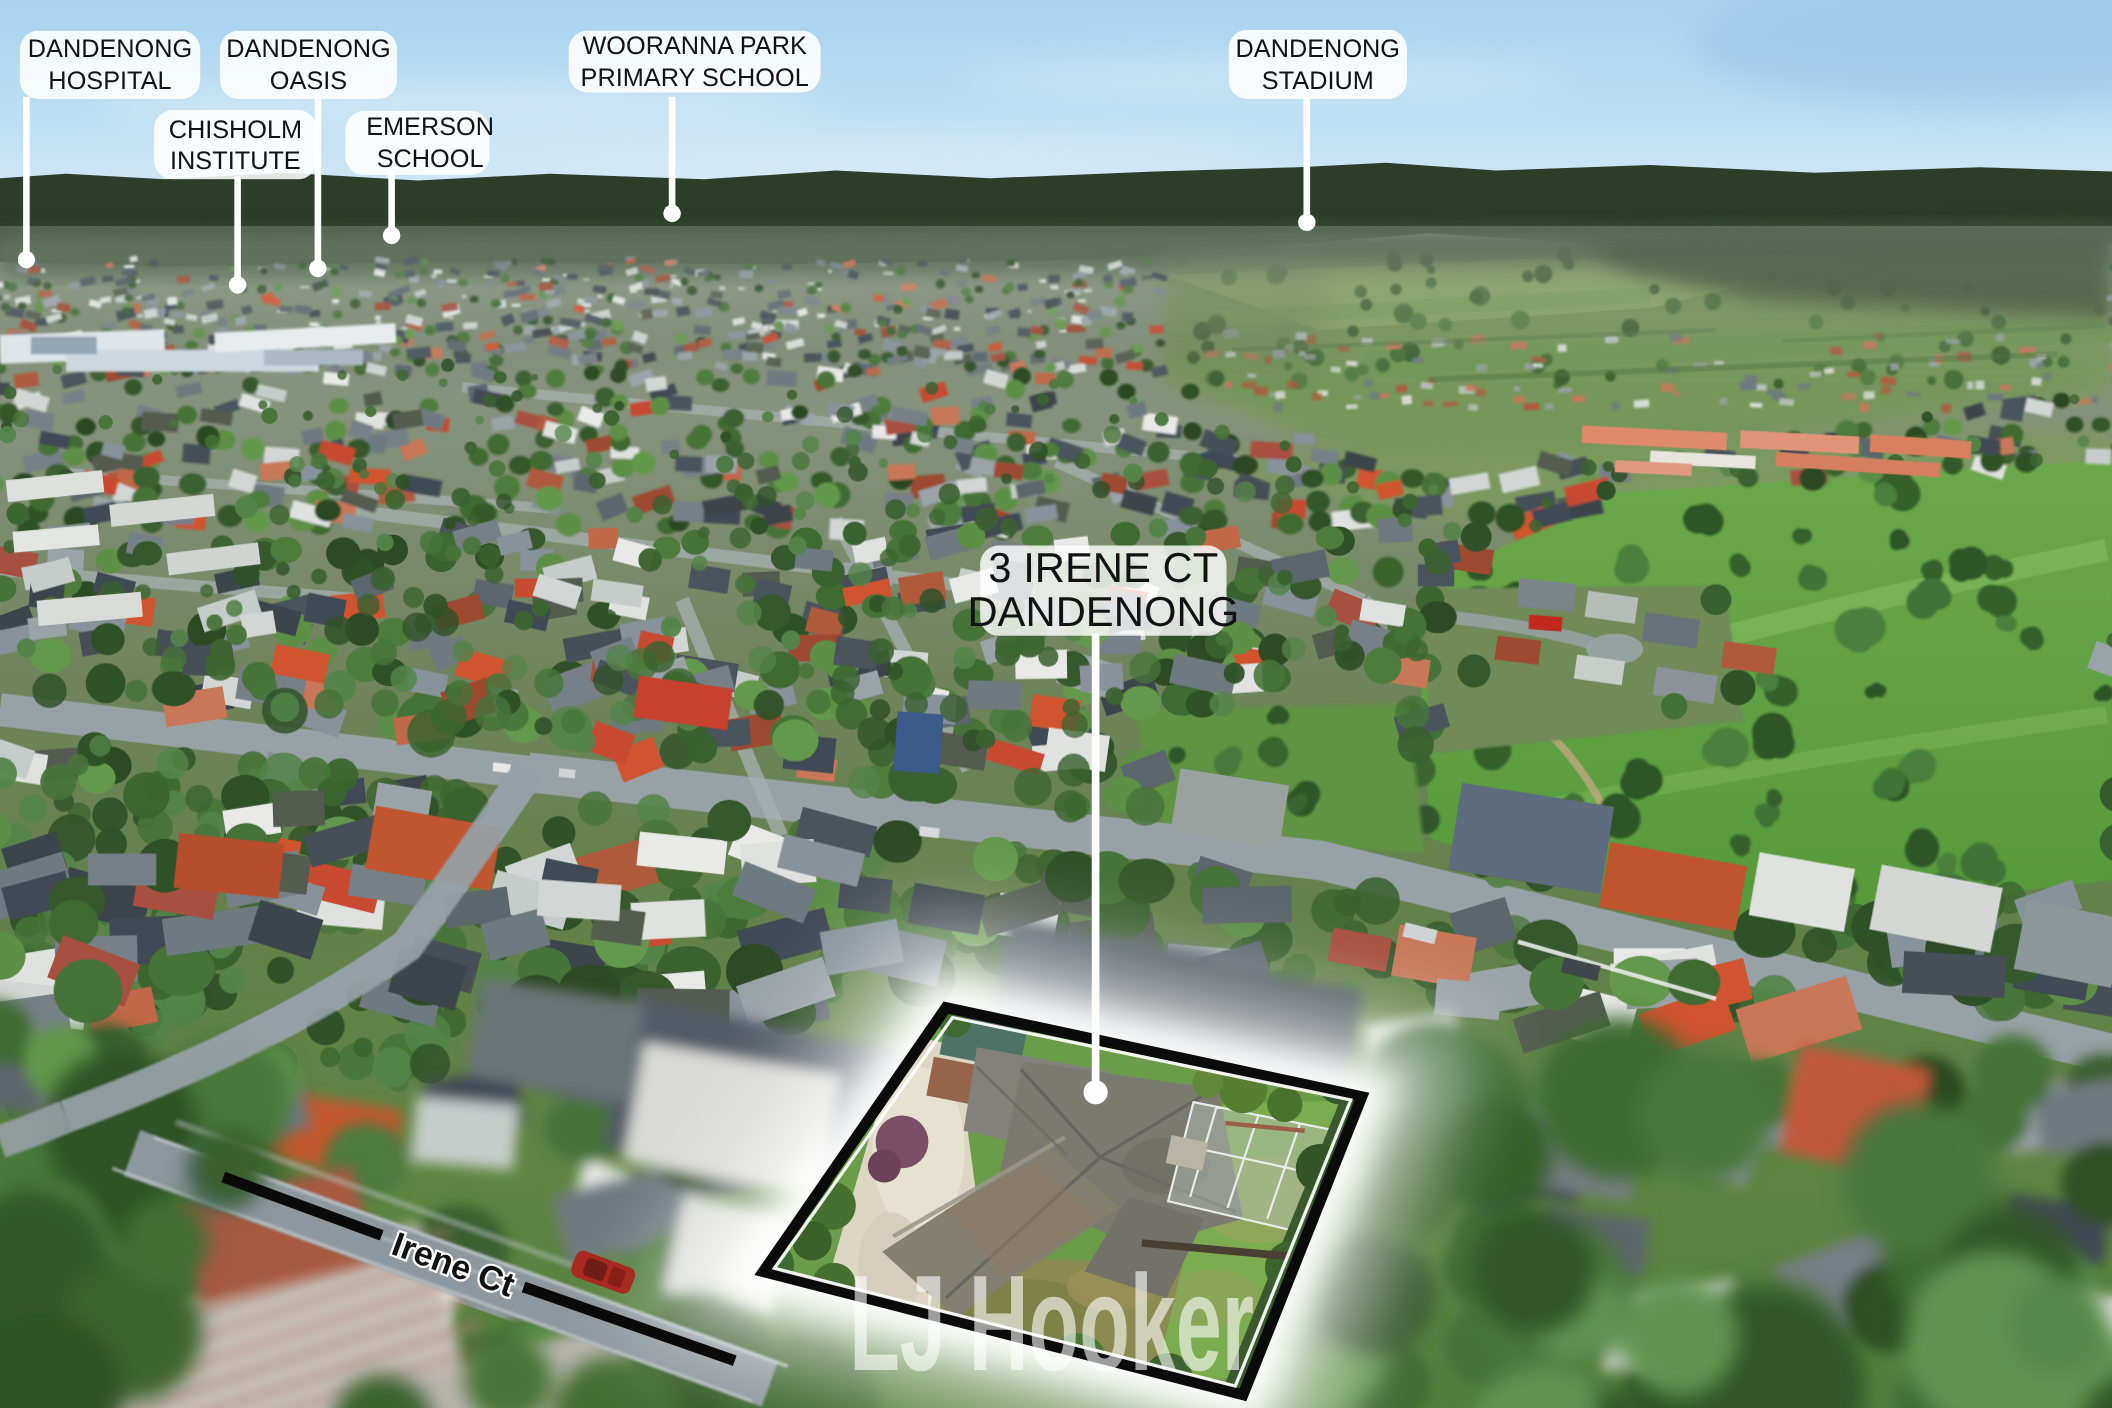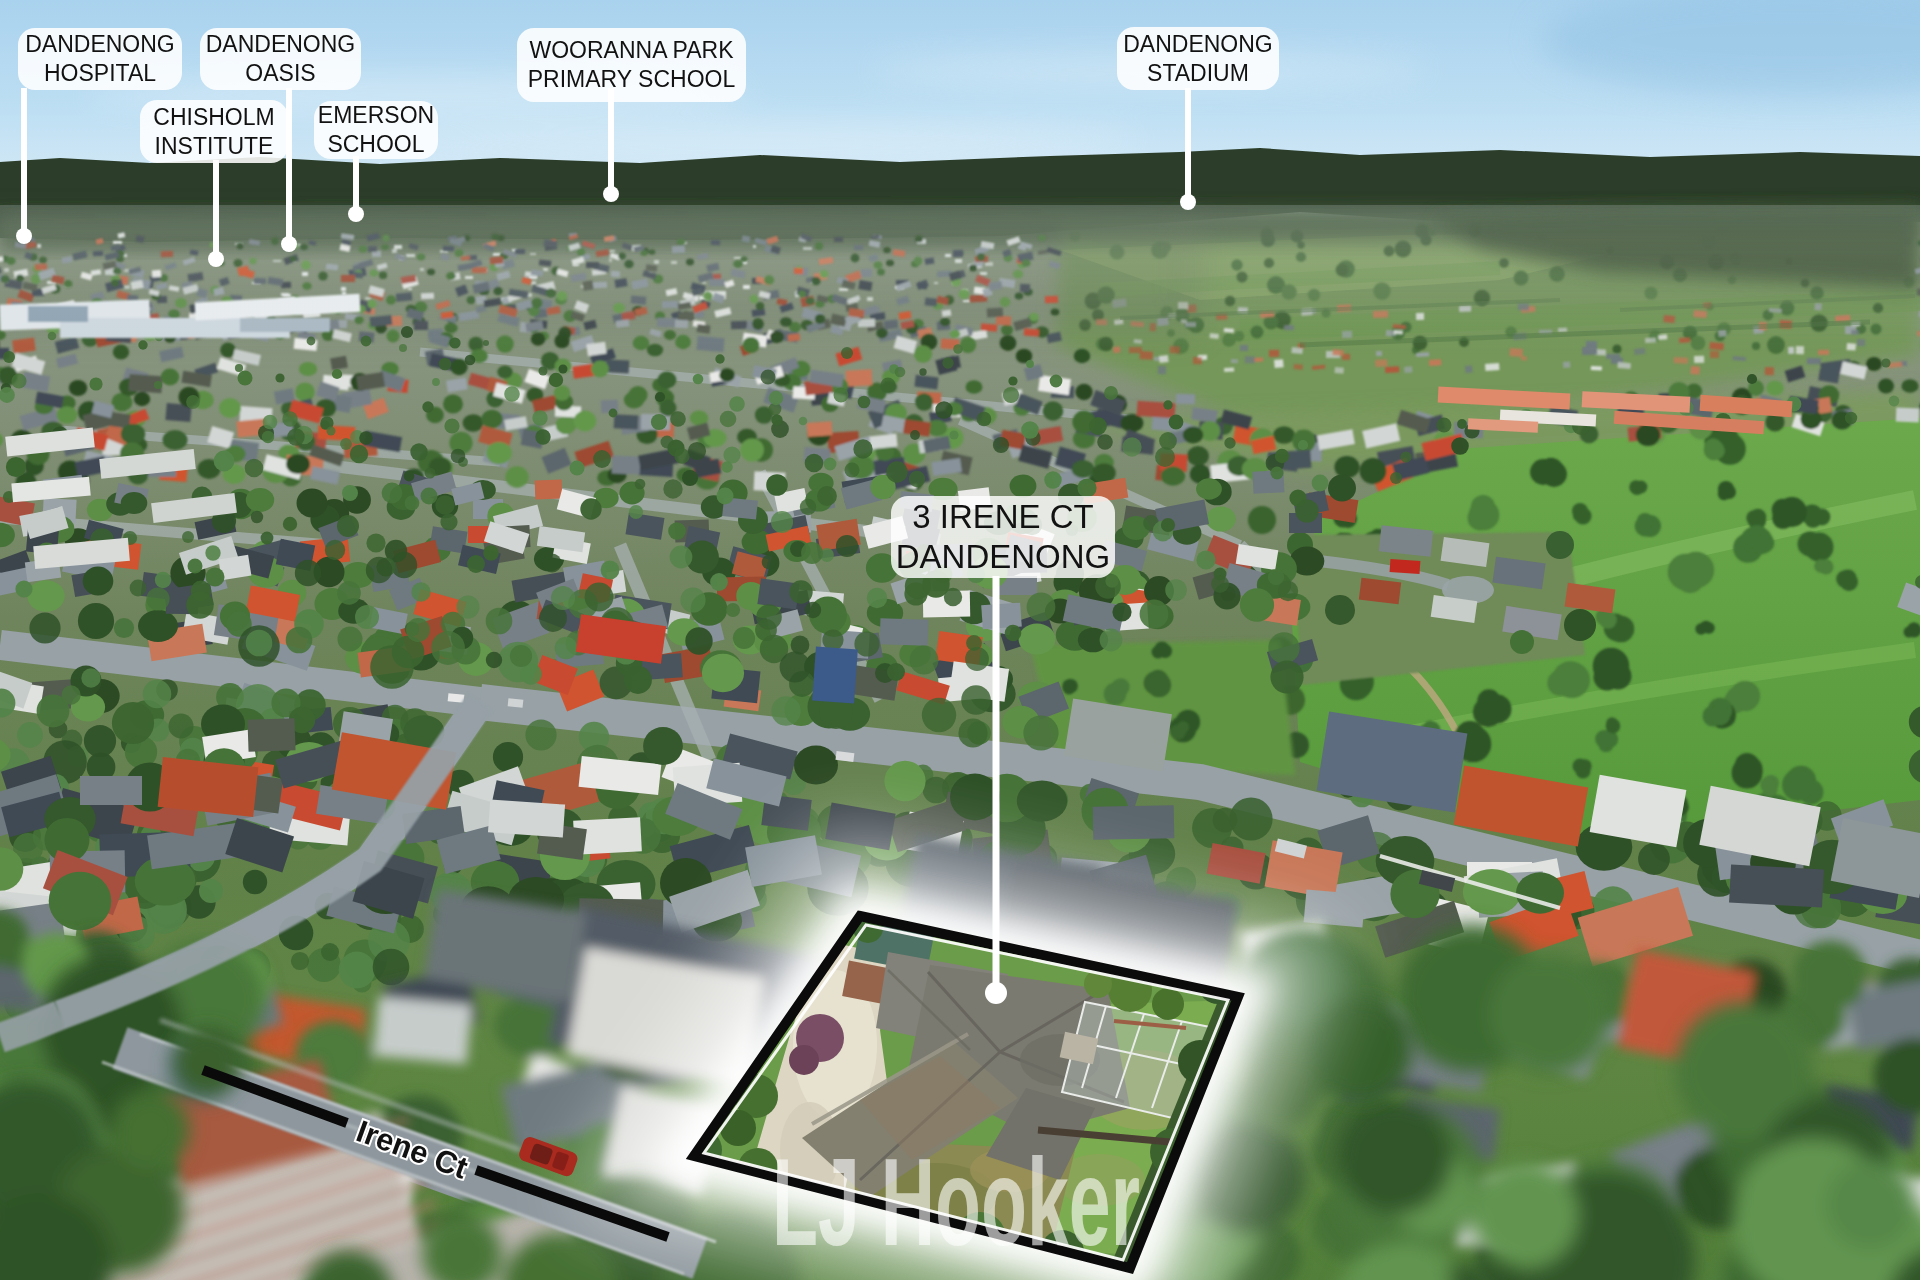--- a/index.html
+++ b/index.html
@@ -1,20 +1,20 @@
 <!DOCTYPE html>
 <html><head>
 <meta charset="utf-8">
 <style>
 html,body{margin:0;padding:0;background:#777;}
 .page{position:relative;width:1920px;height:1280px;overflow:hidden;font-family:"Liberation Sans",sans-serif;}
 .lab{position:absolute;background:rgba(255,255,255,0.87);border-radius:17px;color:#121212;
  font-size:23px;line-height:29px;text-align:center;display:flex;align-items:center;justify-content:center;
  letter-spacing:0px;}
-.lab.big{font-size:33px;line-height:40px;background:rgba(255,255,255,0.82);}
+.lab.big{font-size:38px;line-height:40px;background:rgba(255,255,255,0.82);}
 </style>
 </head>
 <body>
 <div class="page">
 <svg width="1920" height="1280" viewBox="0 0 1920 1280" style="position:absolute;left:0;top:0">
 <defs>
 <linearGradient id="sky" x1="0" y1="0" x2="0" y2="1">
  <stop offset="0" stop-color="#a9d2ee"></stop>
  <stop offset="0.45" stop-color="#bedff3"></stop>
  <stop offset="0.85" stop-color="#ddedf8"></stop>
@@ -2982,21 +2982,21 @@
 
 <text x="772" y="1245" font-family="Liberation Sans, sans-serif" font-size="124" font-weight="bold" fill="#ffffff" fill-opacity="0.6" textLength="368" lengthAdjust="spacingAndGlyphs">LJ Hooker</text>
 </svg>
 
 <div class="lab" style="left:18px;top:28px;width:164px;height:62px;">DANDENONG<br>HOSPITAL</div>
 
 <div class="lab" style="left:200px;top:28px;width:161px;height:62px;">DANDENONG<br>OASIS</div>
 
 <div class="lab" style="left:140px;top:100px;width:148px;height:63px;">CHISHOLM<br>INSTITUTE</div>
 
-<div class="lab" style="left:314px;top:101px;width:124px;height:58px;">EMERSON<br>SCHOOL</div>
-
-<div class="lab" style="left:517px;top:28px;width:229px;height:74px;">WOORANNA PARK<br>PRIMARY SCHOOL</div>
+<div class="lab" style="left:314px;top:101px;width:108px;height:58px;padding-left:23px;">EMERSON<br>SCHOOL</div>
+
+<div class="lab" style="left:517px;top:28px;width:229px;height:56px;">WOORANNA PARK<br>PRIMARY SCHOOL</div>
 
 <div class="lab" style="left:1117px;top:27px;width:162px;height:63px;">DANDENONG<br>STADIUM</div>
 
 <div class="lab big" style="left:891px;top:496px;width:224px;height:82px;">3 IRENE CT<br>DANDENONG</div>
 
 </div>
 
 </body></html>

